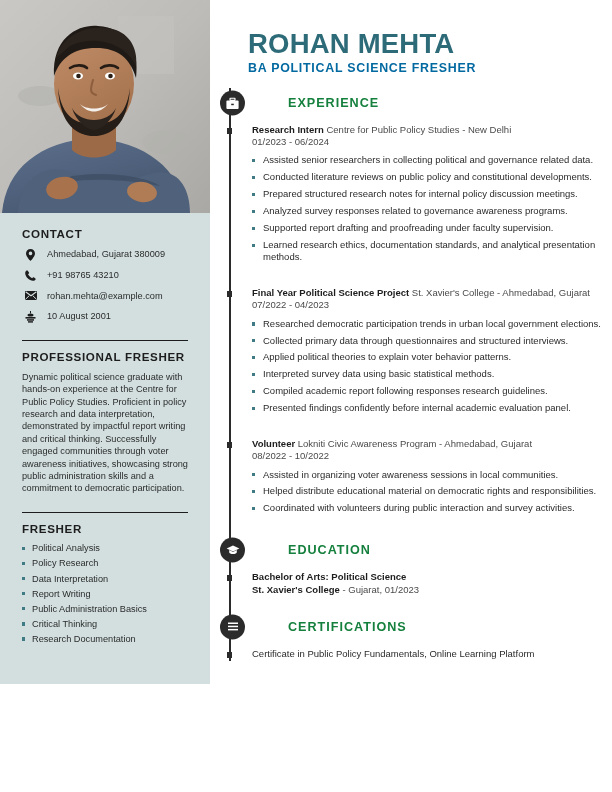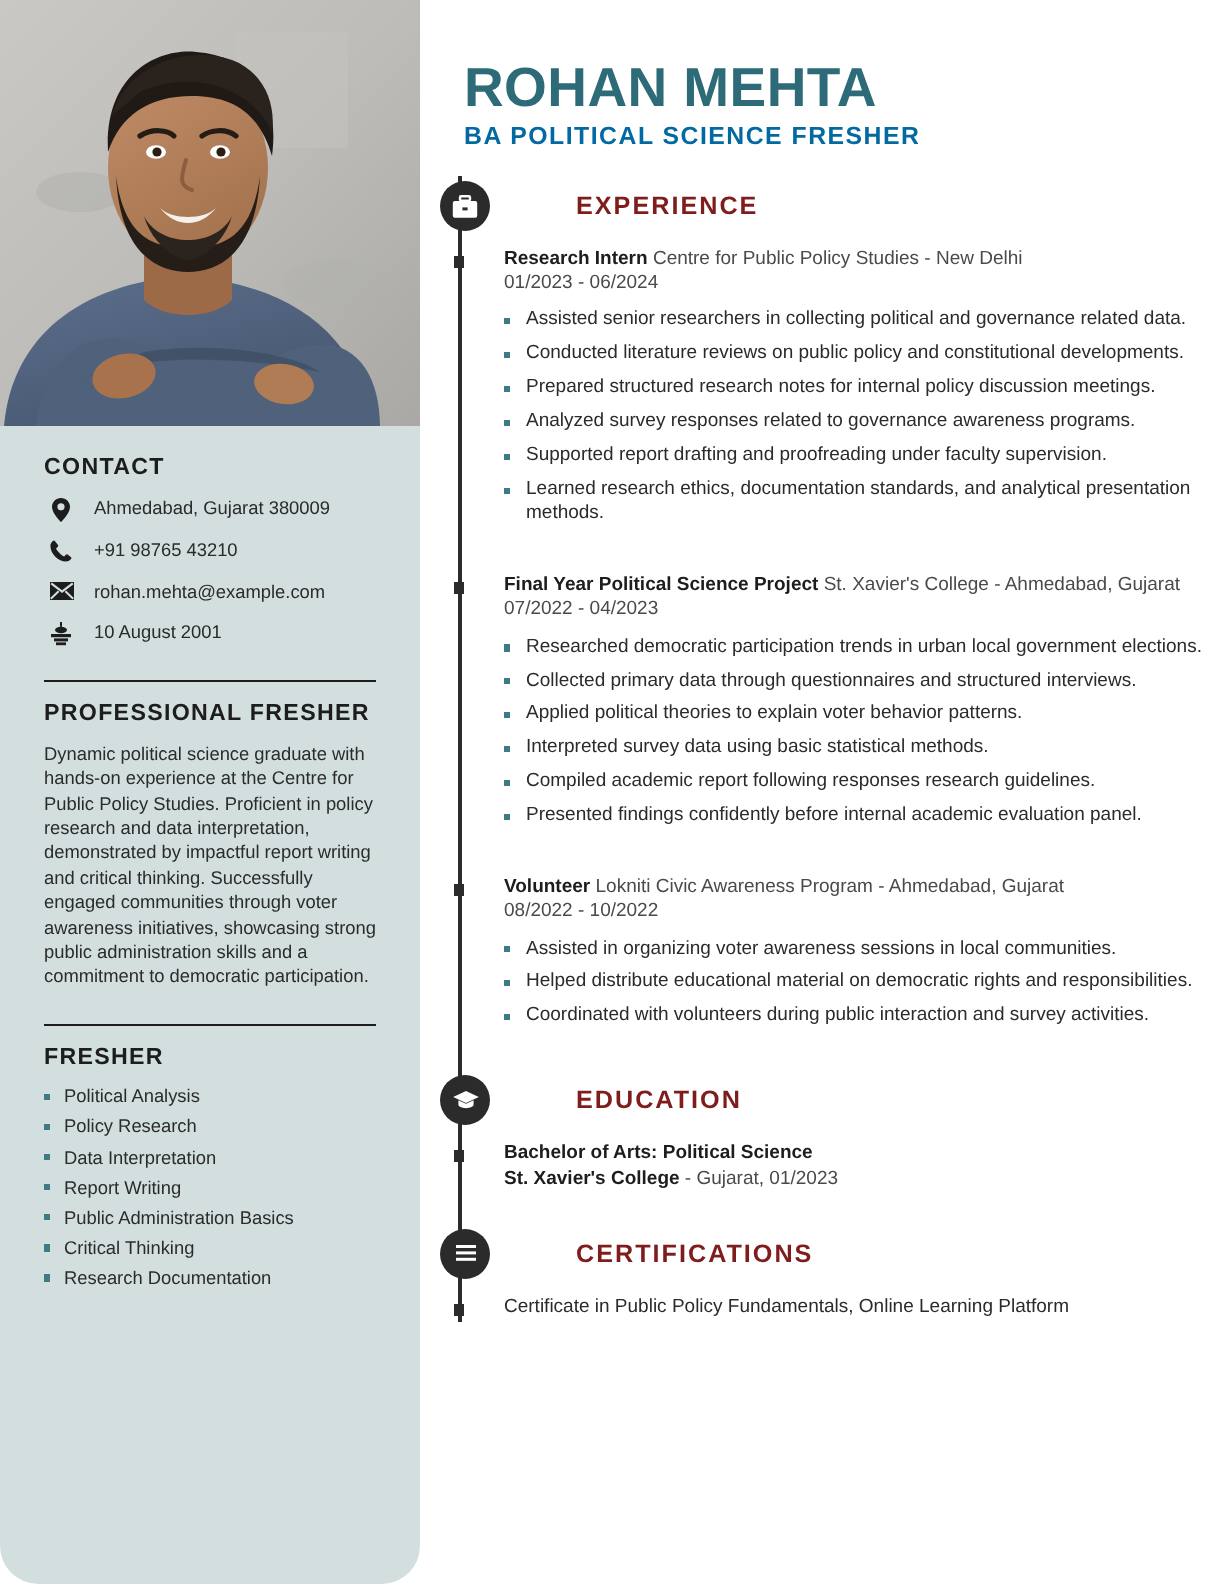--- a/index.html
+++ b/index.html
@@ -17,24 +17,23 @@
     width: 612px;
     height: 792px;
     background: #ffffff;
     display: flex;
   }
 
   
   .sidebar {
     width: 210px;
     min-width: 210px;
-    height: 792px;
+    height: 684px;
     background: #d3dfdf;
     position: relative;
-    border-radius: 19px;
   }
 
   .photo-wrap {
     width: 210px;
     height: 213px;
     overflow: hidden;
     position: relative;
     background: #b9bdbb;
   }
   .photo-svg { display: block; width: 210px; height: 213px; }
@@ -107,21 +106,21 @@
   }
 
   
   .main {
     flex: 1;
     position: relative;
     padding-left: 0;
   }
 
   .header {
-    padding: 28px 0 0 22px;
+    padding: 28px 0 0 38px;
   }
   .name {
     font-size: 27.5px;
     font-weight: bold;
     letter-spacing: 0.2px;
     color: #2d6b78;
     line-height: 31px;
   }
   .job-title {
     font-size: 12.4px;
@@ -166,21 +165,21 @@
     background: #2b2b2b;
     display: flex;
     align-items: center;
     justify-content: center;
   }
   .sec-badge svg { display: block; }
   .sec-title {
     font-size: 12.6px;
     font-weight: bold;
     letter-spacing: 1px;
-    color: #7f1d1d;
+    color: #15803d;
     padding-left: 36px;
   }
 
   .entry {
     position: relative;
     margin-top: 6px;
   }
   .entry-dot {
     position: absolute;
     left: -25.5px;

